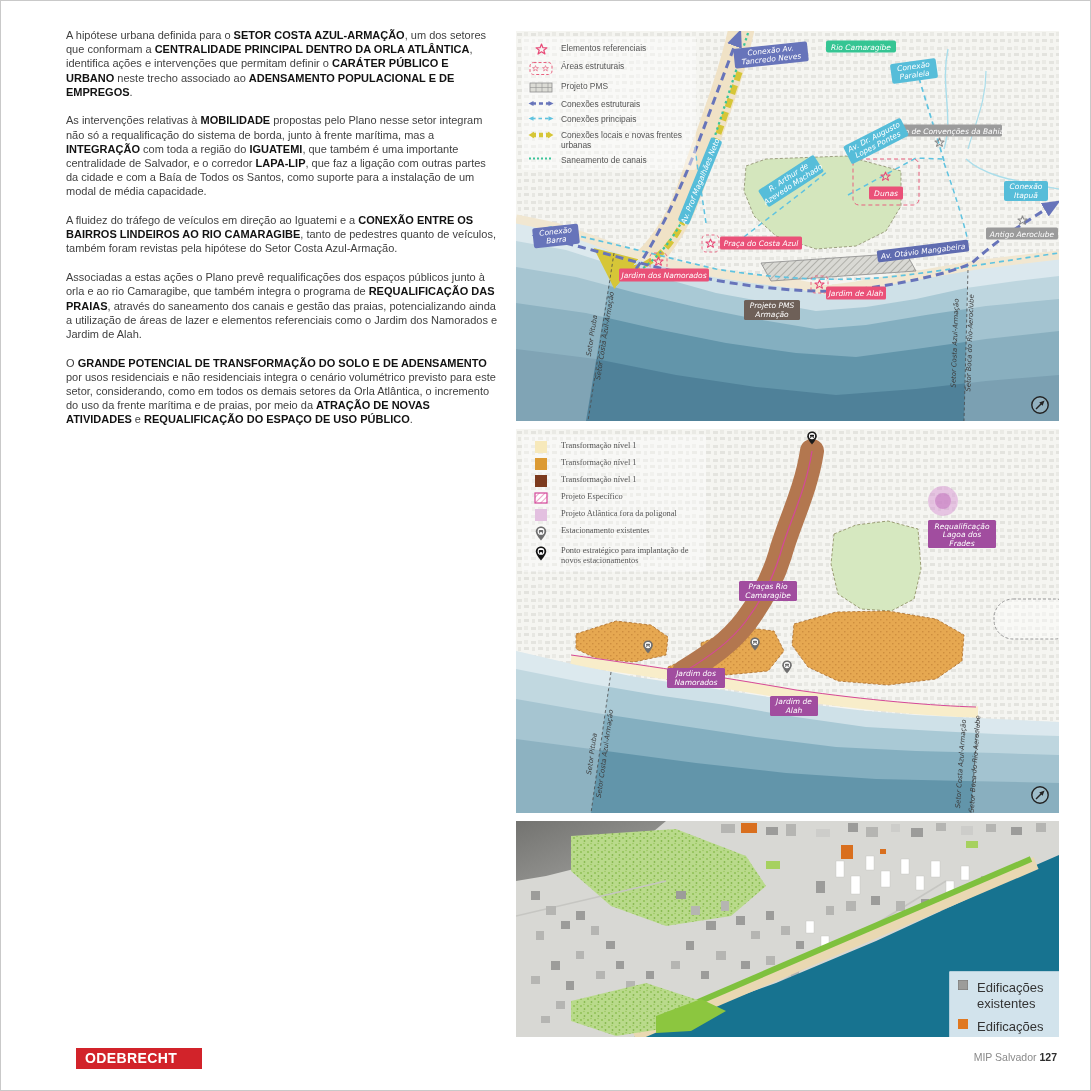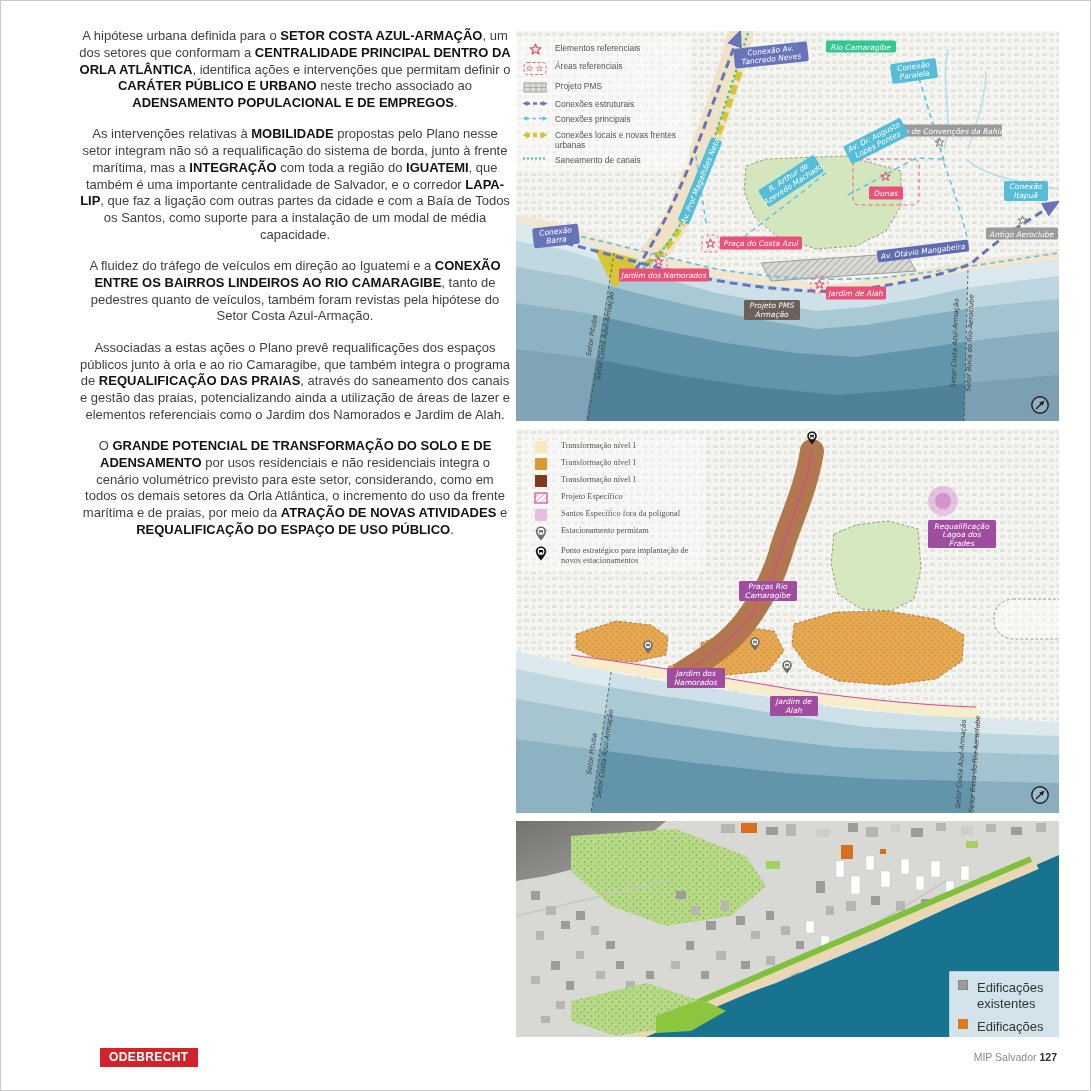--- a/index.html
+++ b/index.html
@@ -1,45 +1,45 @@
 <!DOCTYPE html>
 <html><head>
 <meta charset="utf-8">
 <style>
   html,body{margin:0;padding:0;background:#e8e8e8;}
   .page{position:relative;width:1089px;height:1089px;background:#fff;border:1px solid #c9c9c9;
         font-family:"Liberation Sans",sans-serif;overflow:hidden;}
   
-  .article{position:absolute;left:78px;top:27px;width:432px;text-align:center;
-           font-size:13px;line-height:1.29;color:#3f3f3f;}
+  .article{position:absolute;left:65px;top:27px;width:432px;text-align:left;
+           font-size:11px;line-height:1.29;color:#3f3f3f;}
   .article p{margin:0 0 14.5px 0;}
   .bseg{font-weight:bold;color:#121212;}
   
   .map{position:absolute;left:515px;width:543px;background:#f5f5f2;overflow:hidden;}
   #map1{top:30px;height:390px;}
   #map2{top:428px;height:384px;}
   #map3{top:820px;height:216px;background:#d8d8d4;}
   .map svg{display:block;}
   
   .legend{position:absolute;display:flex;flex-direction:column;gap:4px;
           font-size:8.4px;color:#555;background:rgba(255,255,255,.45);padding:5px 6px;border-radius:2px;}
-  #legend1{left:0;top:6px;width:162px;}
+  #legend1{left:6px;top:6px;width:162px;}
   #legend2{left:6px;top:6px;width:172px;background:rgba(255,255,255,.35);font-family:Liberation Serif, serif;}
   .lrow{display:flex;align-items:flex-start;gap:7px;}
   .lrow .sw{flex:0 0 26px;display:flex;justify-content:center;align-items:center;padding-top:1px;}
   .lrow .llabel{flex:1;line-height:1.22;padding-top:1px;}
   #legend3{left:433px;top:150px;width:100px;background:#d2e3ec;border:1px solid #b3cfdc;
            border-radius:1px;padding:7px 6px;gap:6px;font-size:13px;color:#333;}
   #legend3 .sw{flex:0 0 14px;}
   
   .mlbl{font:italic 7.5px "DejaVu Sans",sans-serif;fill:#fff;}
   .slbl{font:italic 6.8px "DejaVu Sans",sans-serif;fill:#3c3c3c;}
   
   .footer-brand{position:absolute;left:75px;top:1047px;background:#d2232a;color:#fff;
-                font-weight:bold;font-size:12px;letter-spacing:.4px;padding:2px 9px 3px 9px;margin-left:24px;}
+                font-weight:bold;font-size:14px;letter-spacing:.4px;padding:2px 25px 3px 9px;}
   .footer-right{position:absolute;right:33px;top:1050px;font-size:10.5px;color:#8a8a8a;}
   .footer-right b{color:#2e2e2e;}
 </style>
 </head>
 <body>
 
 <svg width="0" height="0" style="position:absolute" aria-hidden="true">
   <defs>
     <pattern id="city" width="14" height="14" patternUnits="userSpaceOnUse">
       <rect width="14" height="14" fill="#f5f5f1"></rect>
@@ -250,21 +250,21 @@
         <span class="llabel">Elementos referenciais</span>
       </div>
       <div class="lrow">
         <span class="sw">
             <svg width="24" height="15">
               <rect x="1" y="1.5" width="22" height="12" rx="3.5" fill="none" stroke="#e8617f" stroke-dasharray="3 2" stroke-width="1"></rect>
               <use href="#star" x="3" y="4" width="7" height="7" style="color:#e8617f"></use>
               <use href="#star" x="13" y="4" width="7" height="7" style="color:#e8617f"></use>
             </svg>
           </span>
-        <span class="llabel">Áreas referenciais</span>
+        <span class="llabel">Áreas estruturais</span>
       </div>
       <div class="lrow">
         <span class="sw">
             <svg width="24" height="13">
               <rect x="1" y="2" width="22" height="9" fill="#dcdcd6" stroke="#909090" stroke-width="0.8"></rect>
               <line x1="1" y1="6.5" x2="23" y2="6.5" stroke="#909090" stroke-width="0.6"></line>
               <line x1="7" y1="2" x2="7" y2="11" stroke="#909090" stroke-width="0.6"></line>
               <line x1="13" y1="2" x2="13" y2="11" stroke="#909090" stroke-width="0.6"></line>
               <line x1="19" y1="2" x2="19" y2="11" stroke="#909090" stroke-width="0.6"></line>
             </svg>
@@ -404,29 +404,29 @@
             </svg>
           </span>
         <span class="llabel">Projeto Específico</span>
       </div>
       <div class="lrow">
         <span class="sw">
             <svg width="12" height="12">
               <rect width="12" height="12" fill="#e3c0e0"></rect>
             </svg>
           </span>
-        <span class="llabel">Santos Específico fora da poligonal</span>
+        <span class="llabel">Projeto Atlântica fora da poligonal</span>
       </div>
       <div class="lrow">
         <span class="sw">
             <svg width="12" height="15">
               <use href="#pin" width="12" height="15" style="color:#6e6e6e"></use>
             </svg>
           </span>
-        <span class="llabel">Estacionamento permitam</span>
+        <span class="llabel">Estacionamento existentes</span>
       </div>
       <div class="lrow">
         <span class="sw">
             <svg width="12" height="15">
               <use href="#pin" width="12" height="15" style="color:#111"></use>
             </svg>
           </span>
         <span class="llabel">Ponto estratégico para implantação de novos estacionamentos</span>
       </div>
     </div>

